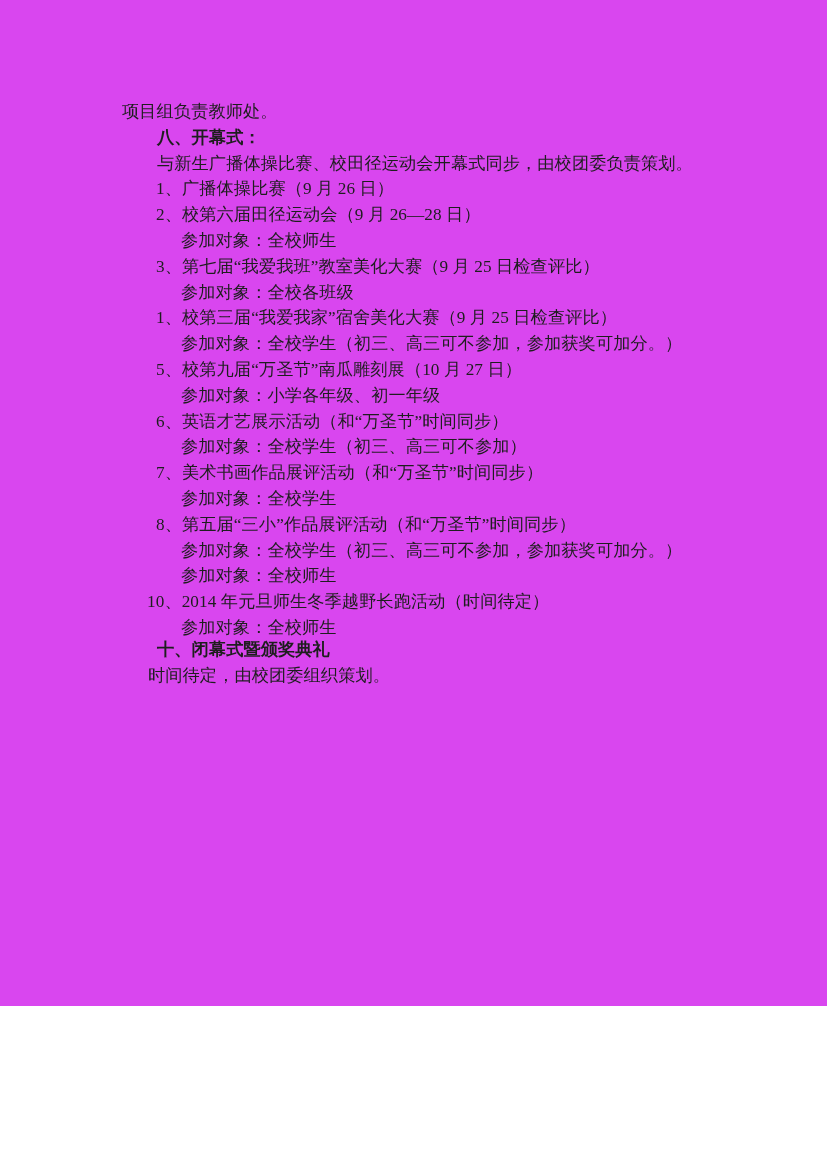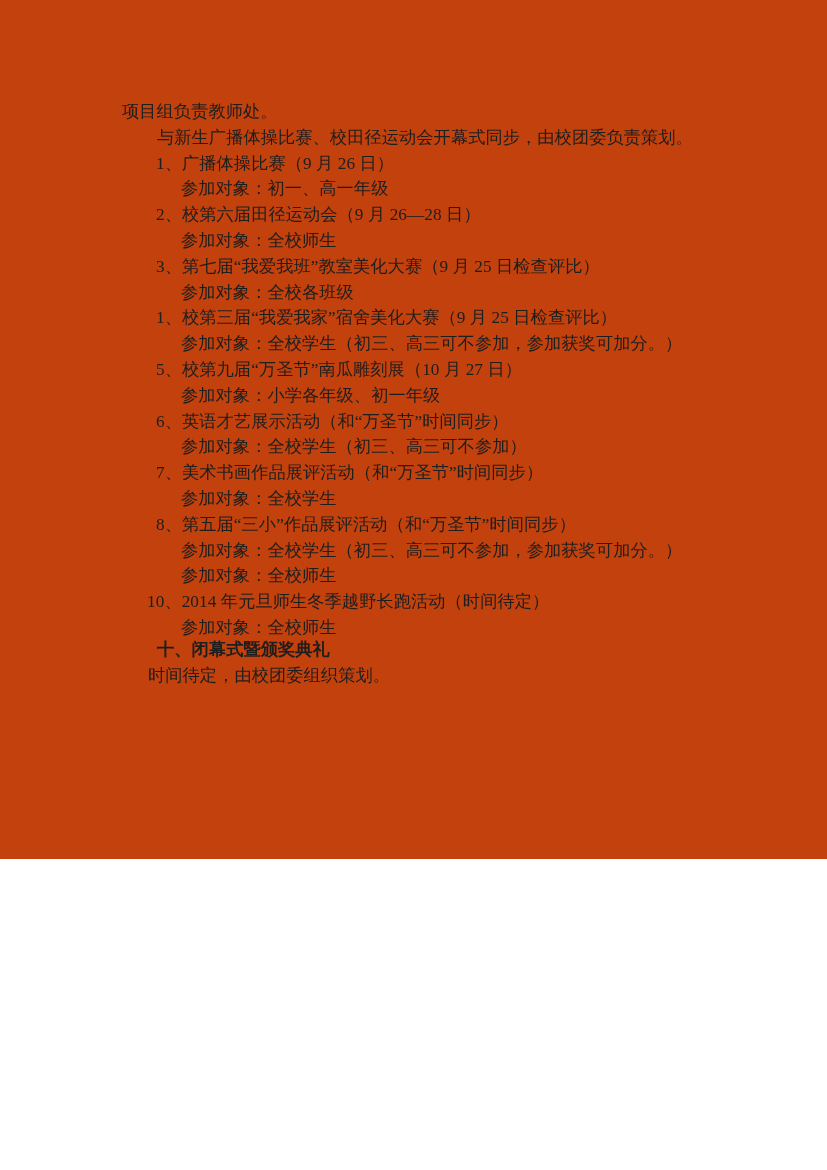--- a/index.html
+++ b/index.html
@@ -3,22 +3,22 @@
 <meta charset="utf-8">
 <style>
   html, body {
     margin: 0;
     padding: 0;
     background: #ffffff;
   }
   .page {
     position: relative;
     width: 827px;
-    height: 859px;
-    background: #c2410c;
+    height: 1006px;
+    background: #d946ef;
     overflow: hidden;
     font-family: "Liberation Serif", "DejaVu Serif", serif;
     color: #1e1e1e;
   }
   .content {
     position: absolute;
     left: 122px;
     top: 99px;
     right: 40px;
   }
@@ -41,25 +41,25 @@
   .closing-body    { padding-left: 26px; }
 </style>
 </head>
 <body>
 
 <div class="page">
   <div class="content">
 
     <p class="ln indent-0">项目组负责教师处。</p>
 
+    <p class="ln indent-head bold">八、开幕式：</p>
     <p class="ln indent-body">与新生广播体操比赛、校田径运动会开幕式同步，由校团委负责策划。</p>
 
 
     <p class="ln indent-item">1、广播体操比赛（9 月 26 日）</p>
-    <p class="ln indent-part">参加对象：初一、高一年级</p>
 
     <p class="ln indent-item">2、校第六届田径运动会（9 月 26—28 日）</p>
     <p class="ln indent-part">参加对象：全校师生</p>
 
     <p class="ln indent-item">3、第七届“我爱我班”教室美化大赛（9 月 25 日检查评比）</p>
     <p class="ln indent-part">参加对象：全校各班级</p>
 
     <p class="ln indent-item">1、校第三届“我爱我家”宿舍美化大赛（9 月 25 日检查评比）</p>
     <p class="ln indent-part">参加对象：全校学生（初三、高三可不参加，参加获奖可加分。）</p>
 

